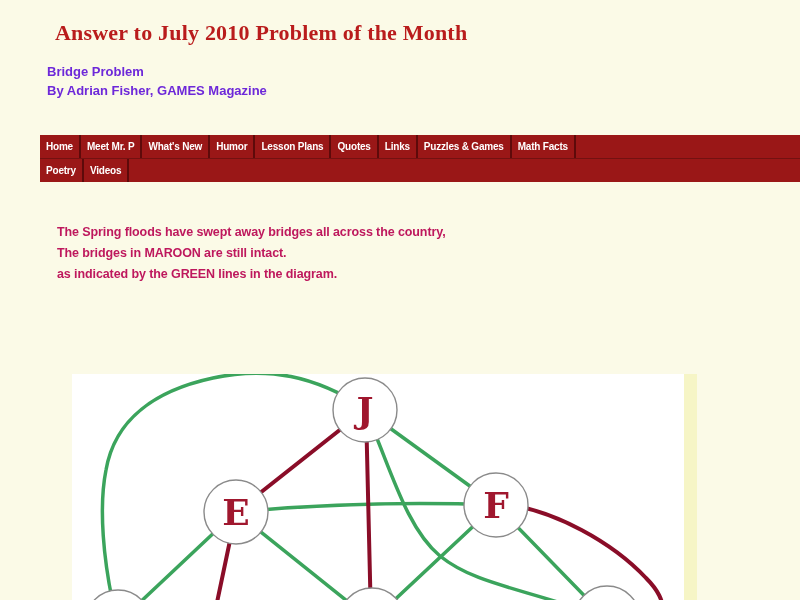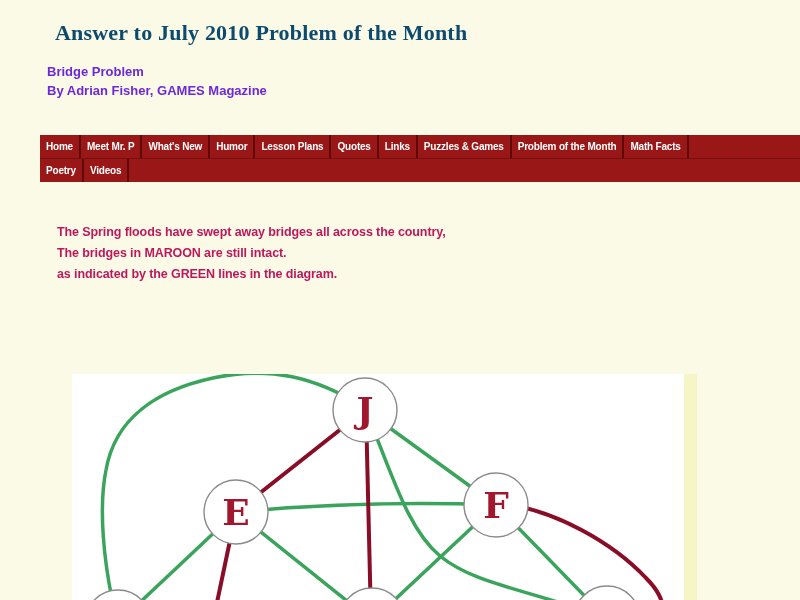--- a/index.html
+++ b/index.html
@@ -4,21 +4,21 @@
 <style>
   html,body{margin:0;padding:0;}
   body{
     width:800px;height:600px;overflow:hidden;position:relative;
     background:#fbfae7;
     font-family:"Liberation Sans", sans-serif;
   }
   .page-title{
     position:absolute;left:55px;top:20px;margin:0;
     font-family:"Liberation Serif", serif;
-    font-size:22px;font-weight:bold;color:#0c4a6e;letter-spacing:.2px;
+    font-size:22px;font-weight:bold;color:#b91c1c;letter-spacing:.2px;
   }
   .subtitle{
     position:absolute;left:47px;top:62px;
     font-size:13px;font-weight:bold;color:#6d28d9;line-height:19px;
   }
   .navbar{
     position:absolute;left:40px;top:135px;right:0;
     background:#9a1717;color:#fff;
   }
   .nav-row{display:flex;height:23px;align-items:center;}
@@ -56,21 +56,20 @@
 <div class="navbar">
   <div class="nav-row">
       <span class="nav-item">Home</span>
       <span class="nav-item">Meet Mr. P</span>
       <span class="nav-item">What's New</span>
       <span class="nav-item">Humor</span>
       <span class="nav-item">Lesson Plans</span>
       <span class="nav-item">Quotes</span>
       <span class="nav-item">Links</span>
       <span class="nav-item">Puzzles &amp; Games</span>
-      <span class="nav-item">Problem of the Month</span>
       <span class="nav-item">Math Facts</span>
     </div>
   <div class="nav-row nav-row2">
       <span class="nav-item">Poetry</span>
       <span class="nav-item">Videos</span>
     </div>
 </div>
 
 <div class="problem-text">
   <div class="para">

